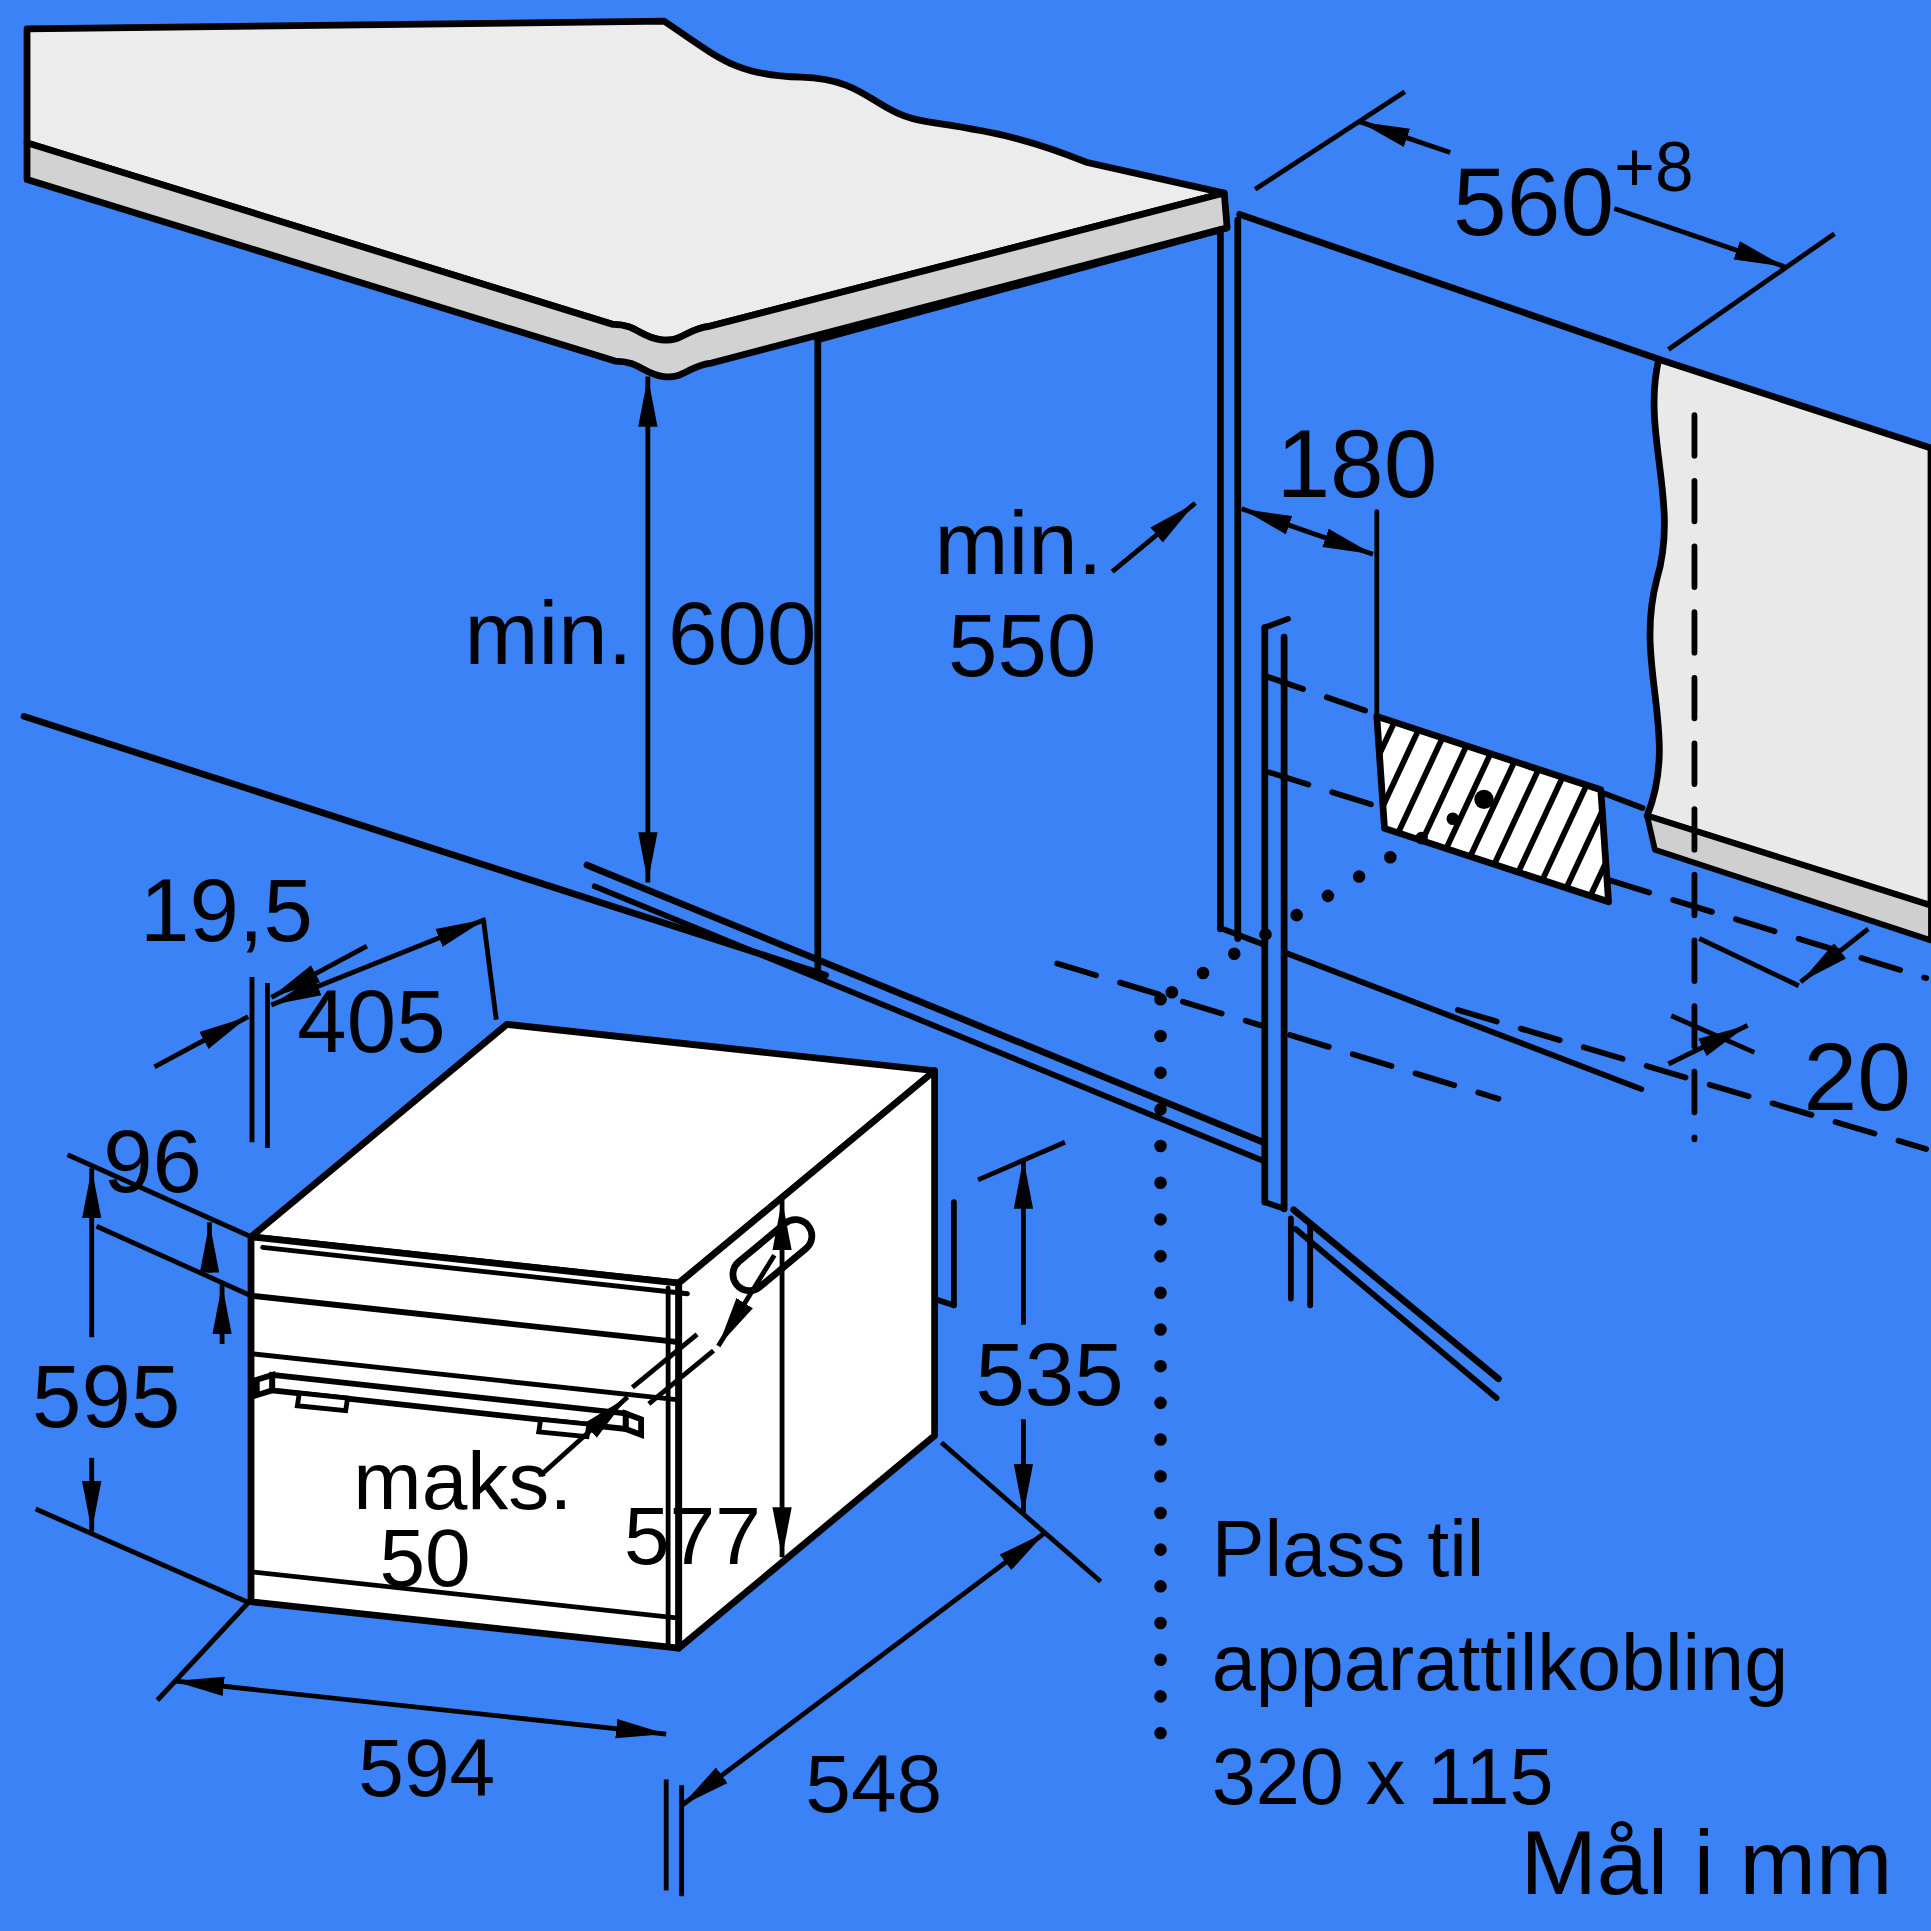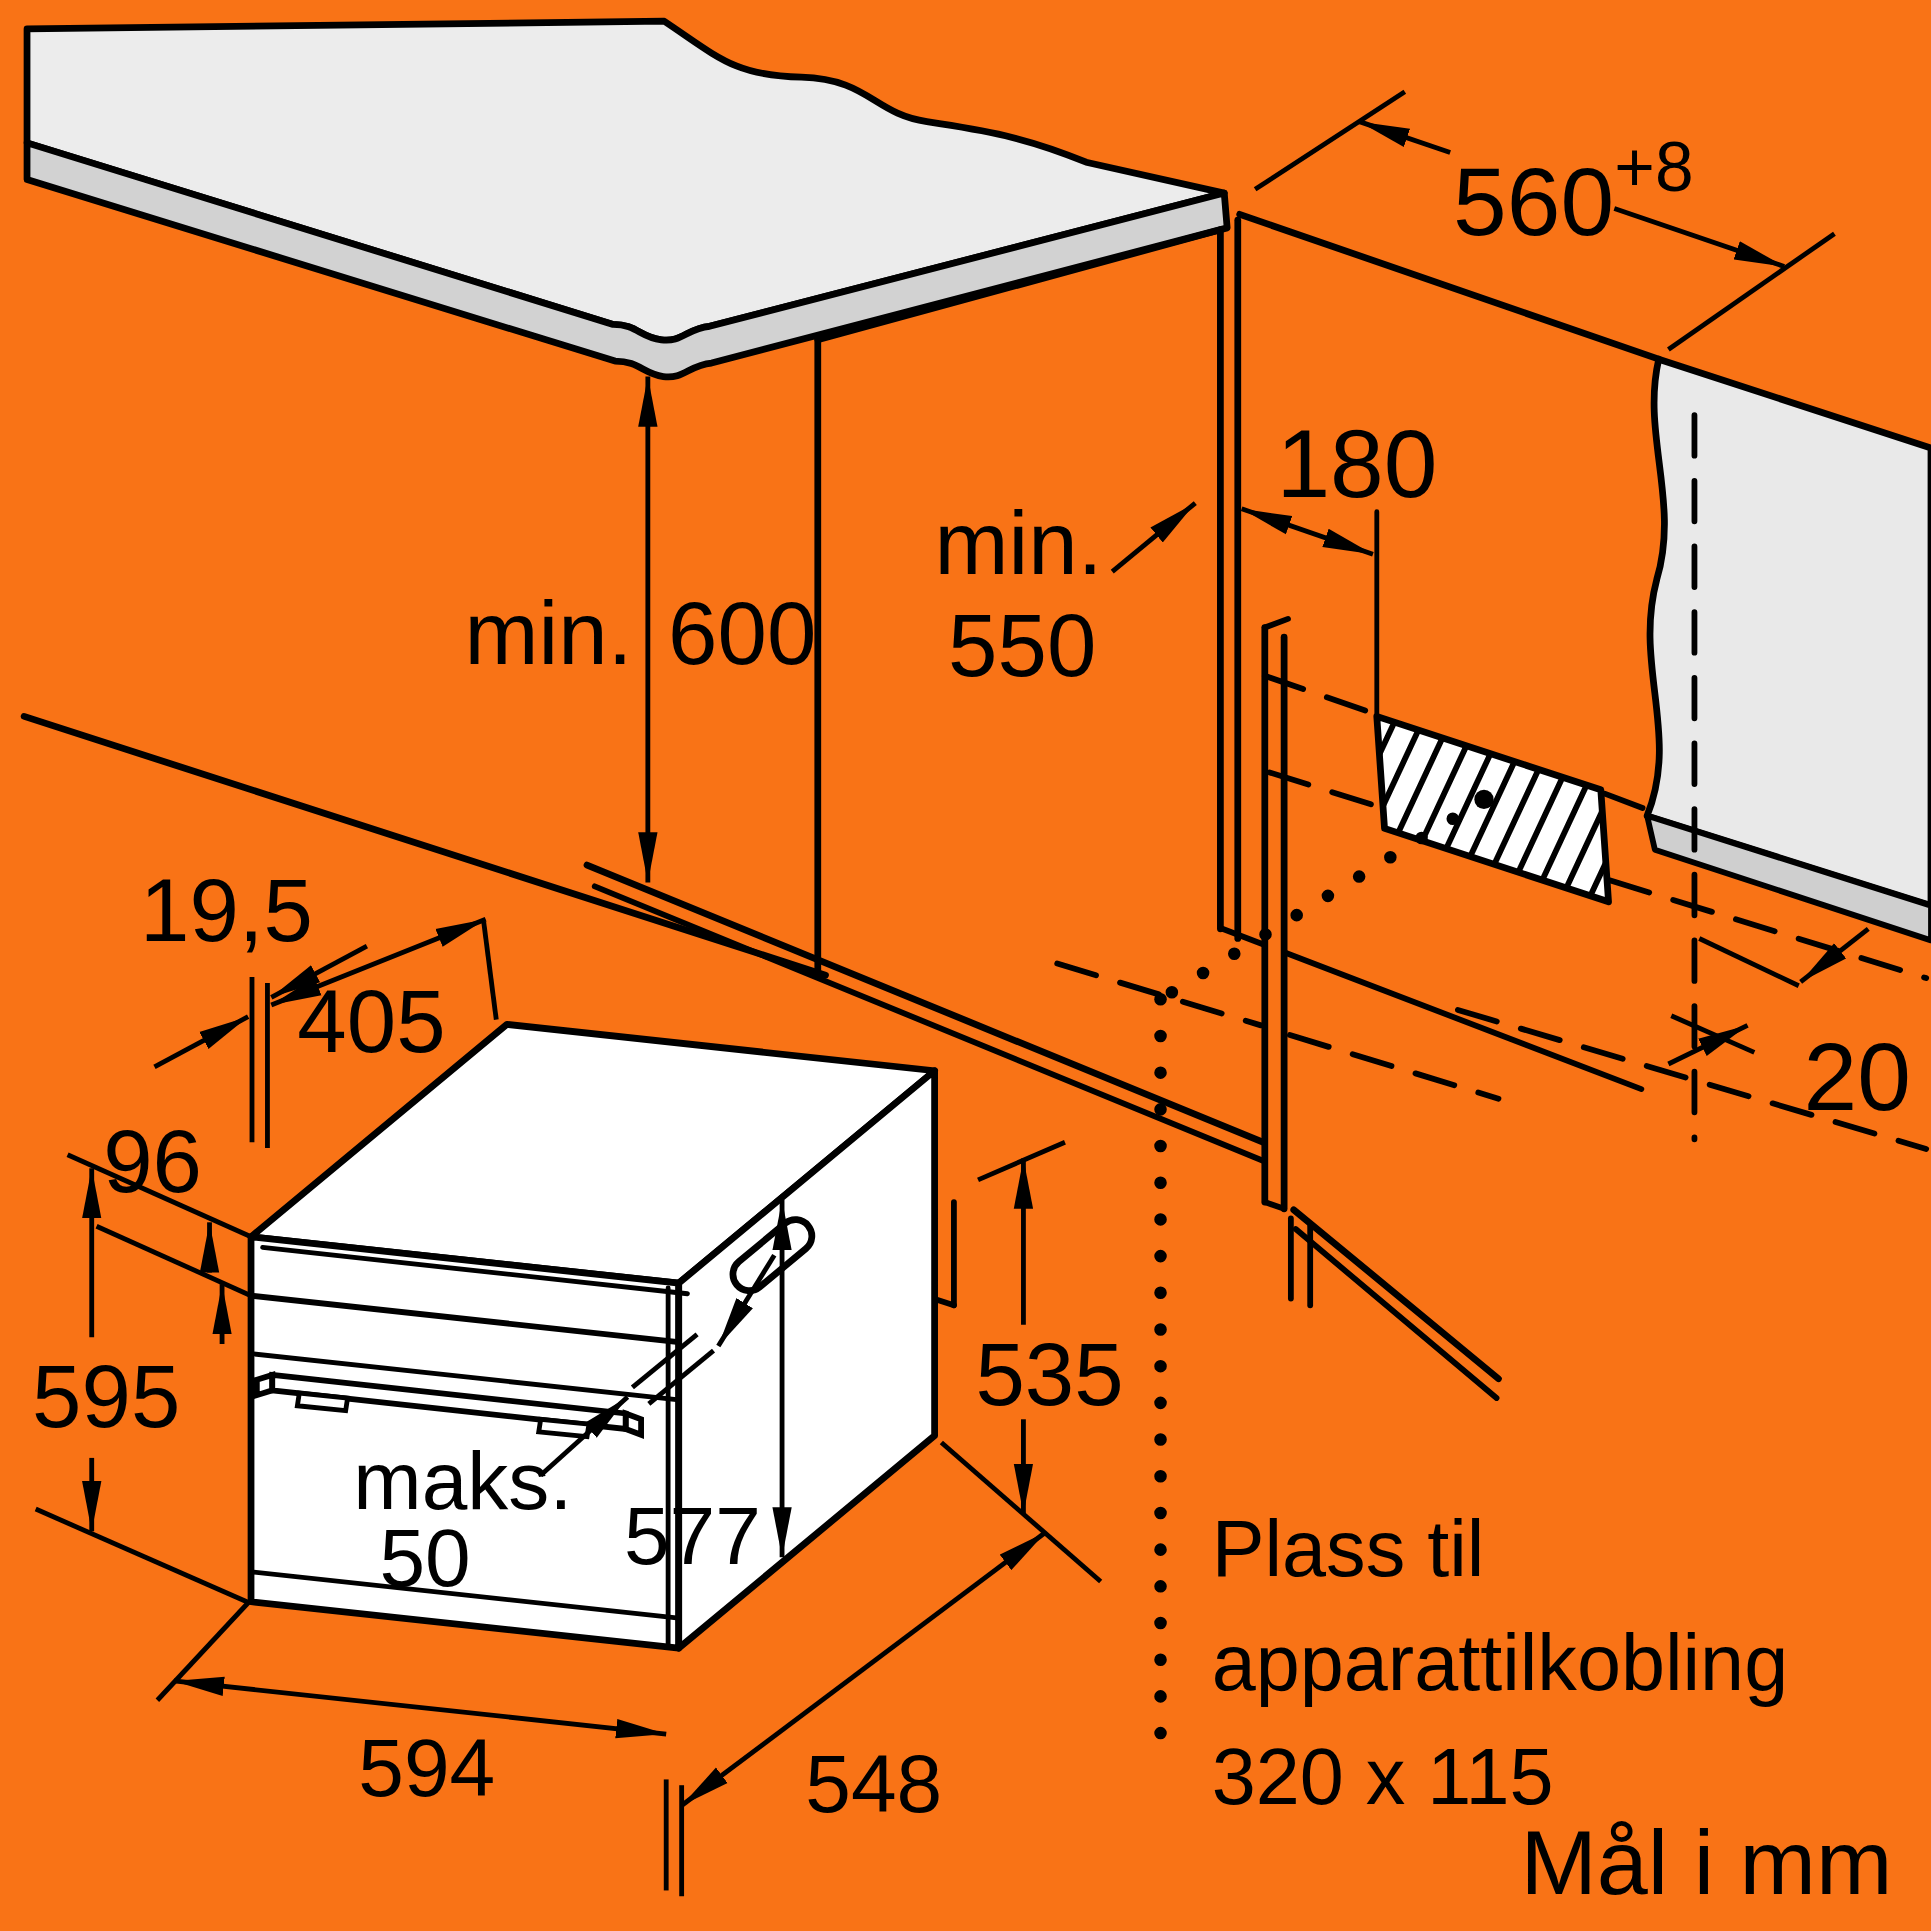--- a/index.html
+++ b/index.html
@@ -1,16 +1,16 @@
 <!DOCTYPE html>
 <html><head>
 <meta charset="utf-8">
 <style>
   html,body{margin:0;padding:0;background:#ffffff;}
-  .stage{width:1931px;height:1931px;position:relative;background:#f97316;}
+  .stage{width:1931px;height:1931px;position:relative;background:#3b82f6;}
   svg{display:block;}
   text{font-family:"Liberation Sans","DejaVu Sans",sans-serif;fill:#000;}
   .ln{stroke:#000;fill:none;stroke-linecap:round;stroke-linejoin:round;}
   .w7{stroke-width:7;} .w6{stroke-width:6;} .w5{stroke-width:5;}
   .dash{stroke-dasharray:42 26;}
   .dot{stroke-width:13;stroke-dasharray:0 38;stroke-linecap:round;}
   .dim{stroke:#000;stroke-width:5;fill:none;}
   .fs100{font-size:100px;} .fs92{font-size:92px;} .fs85{font-size:85px;}
   .fs72{font-size:72px;} .fs82{font-size:82px;} .fs95{font-size:95px;}
 </style>

